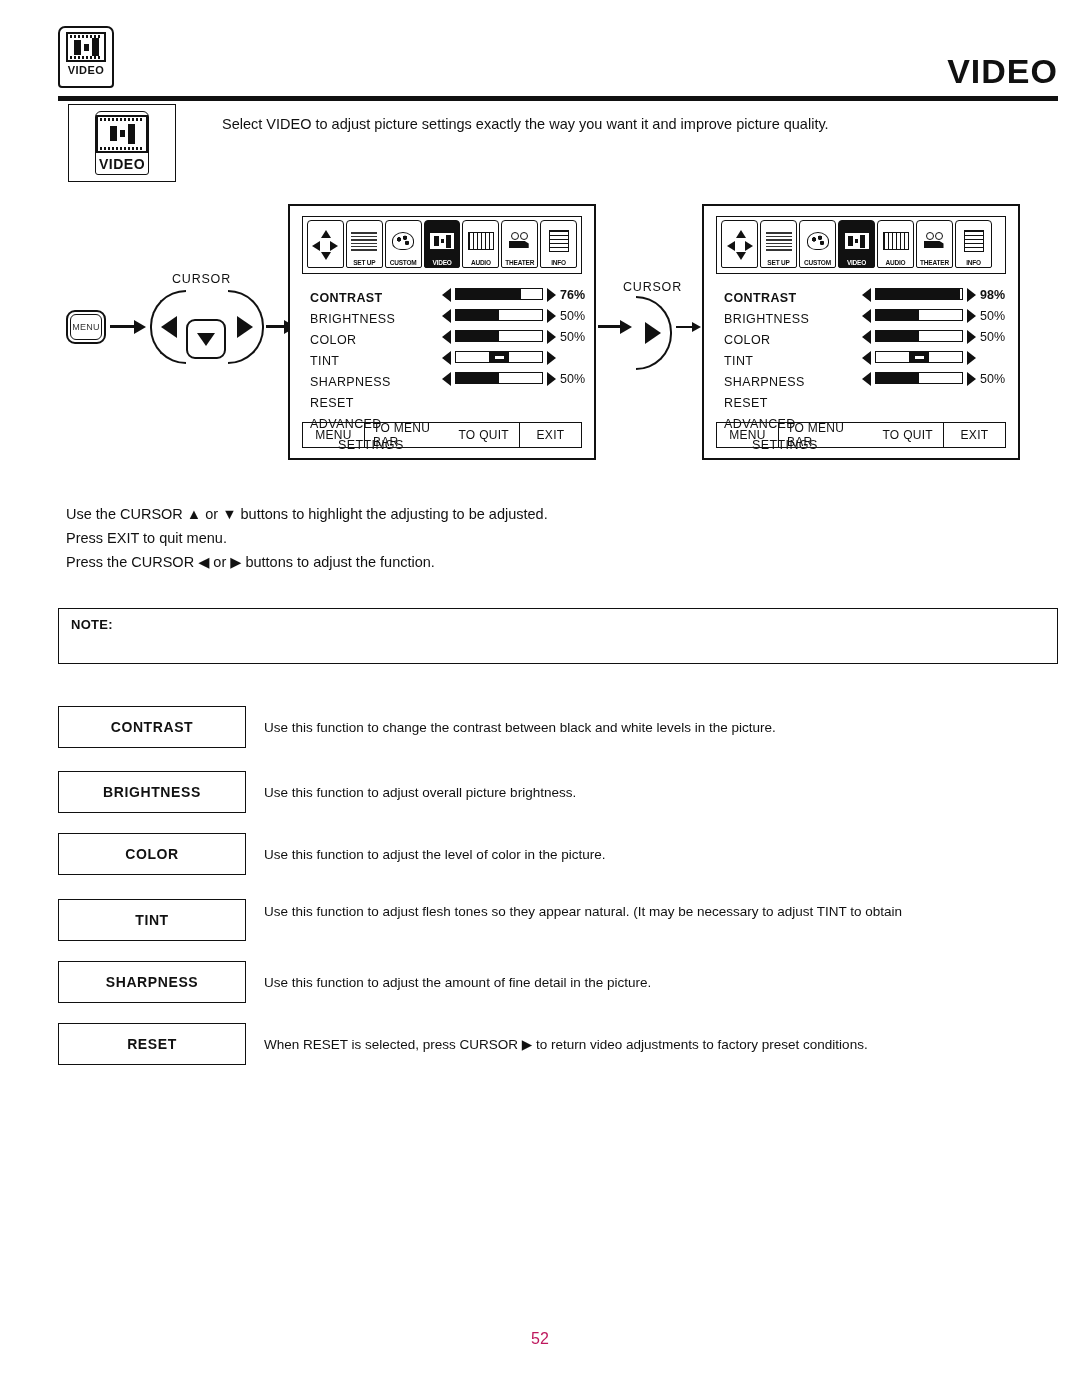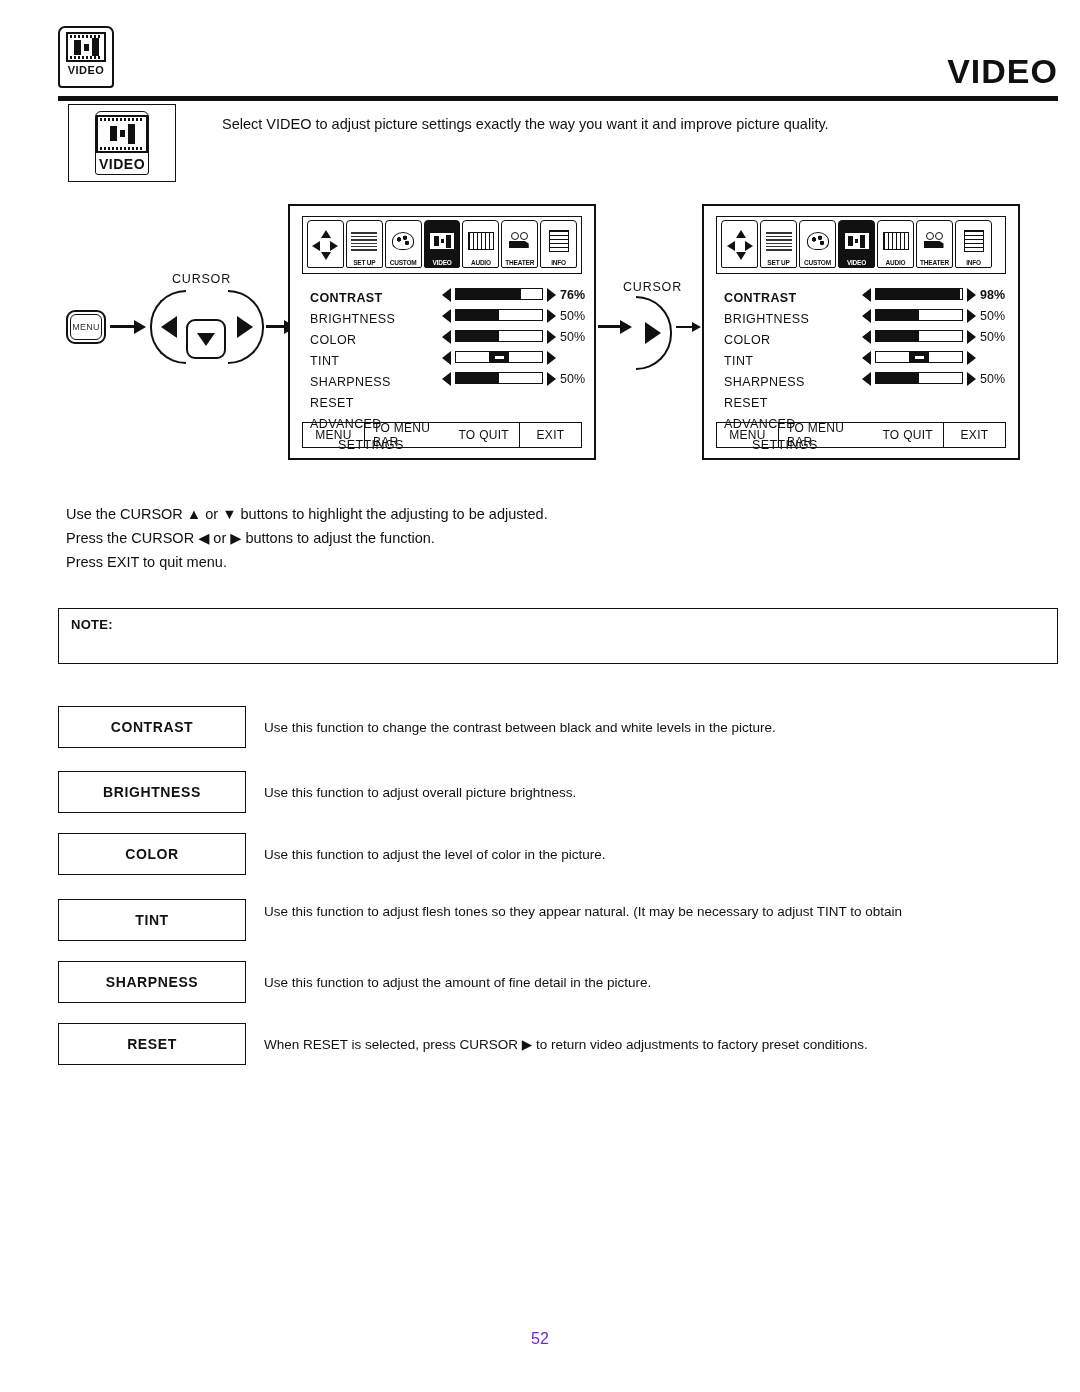--- a/index.html
+++ b/index.html
@@ -180,21 +180,21 @@
   .fn-row { position:absolute; left:58px; width:1000px; display:flex; gap:0; }
   .fn-box { width:188px; min-height:42px; border:1.5px solid #111; background:#fff;
     display:flex; align-items:center; justify-content:center;
     font-size:14px; font-weight:bold; letter-spacing:.6px; flex:none; }
   .fn-desc { padding-left:18px; font-size:13.5px; line-height:21px; display:flex; align-items:center; }
   .fn-desc.two { align-items:flex-start; padding-top:2px; }
   .fn-desc b { font-weight:bold; }
 
   
   #page-number { position:absolute; left:0; right:0; top:1330px; text-align:center;
-    font-size:16px; color:#6d28d9; }
+    font-size:16px; color:#be185d; }
 </style>
 </head>
 <body>
 
 <div id="header">
   <div class="hdr-icon">
     <div class="vidglyph">
       <span class="bar b1"></span>
         <span class="bar b2"></span>
         <span class="bar b3"></span>
@@ -485,22 +485,22 @@
         <div class="cell c-menu">MENU</div>
         <div class="cell c-bar">TO MENU BAR</div>
         <div class="cell c-quit">TO QUIT</div>
         <div class="cell c-exit">EXIT</div>
       </div>
     </div>
 </div>
 
 <div id="instructions">
   <div>Use the CURSOR ▲ or ▼ buttons to highlight the adjusting to be adjusted.</div>
+  <div>Press EXIT to quit menu.</div>
   <div>Press the CURSOR ◀ or ▶ buttons to adjust the function.</div>
-  <div>Press EXIT to quit menu.</div>
 </div>
 
 <div id="note-box">
   <div id="note-label">NOTE:</div>
 </div>
 
 <div class="fn-row" id="fn-0" style="top:706px;">
   <div class="fn-box">CONTRAST</div>
   <div class="fn-desc">Use this function to change the contrast between black and white levels in the picture.</div>
 </div>

